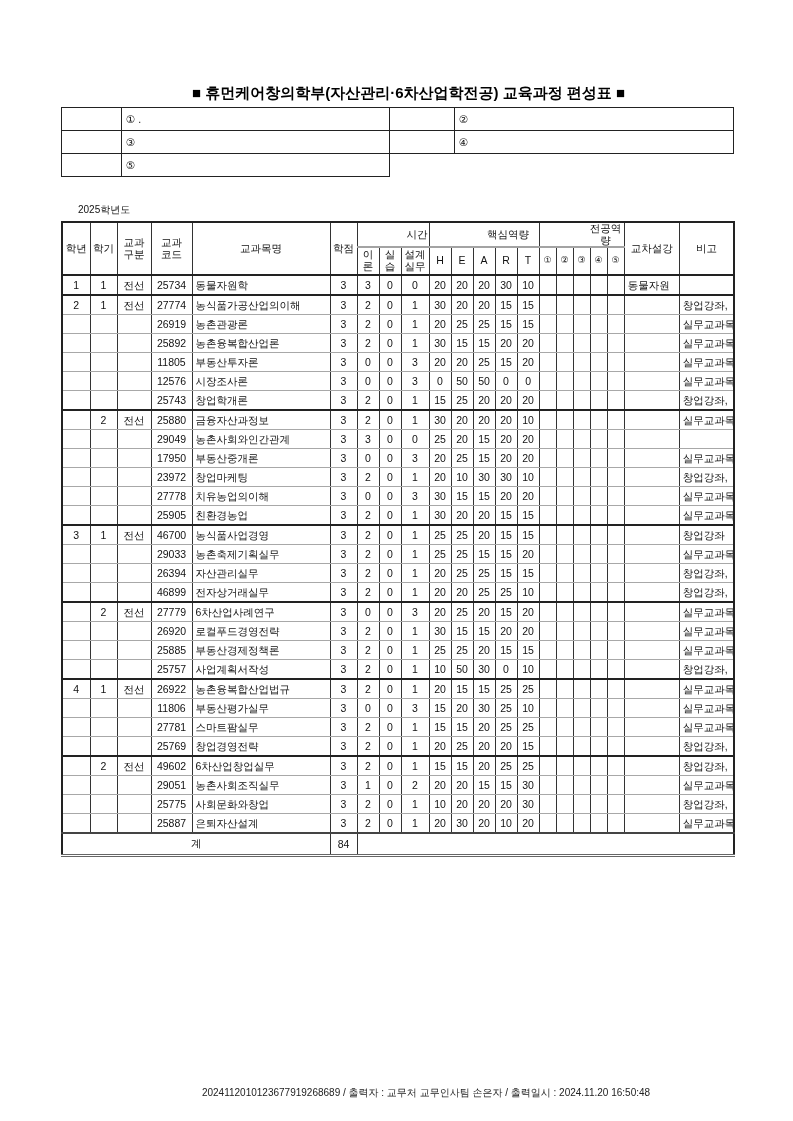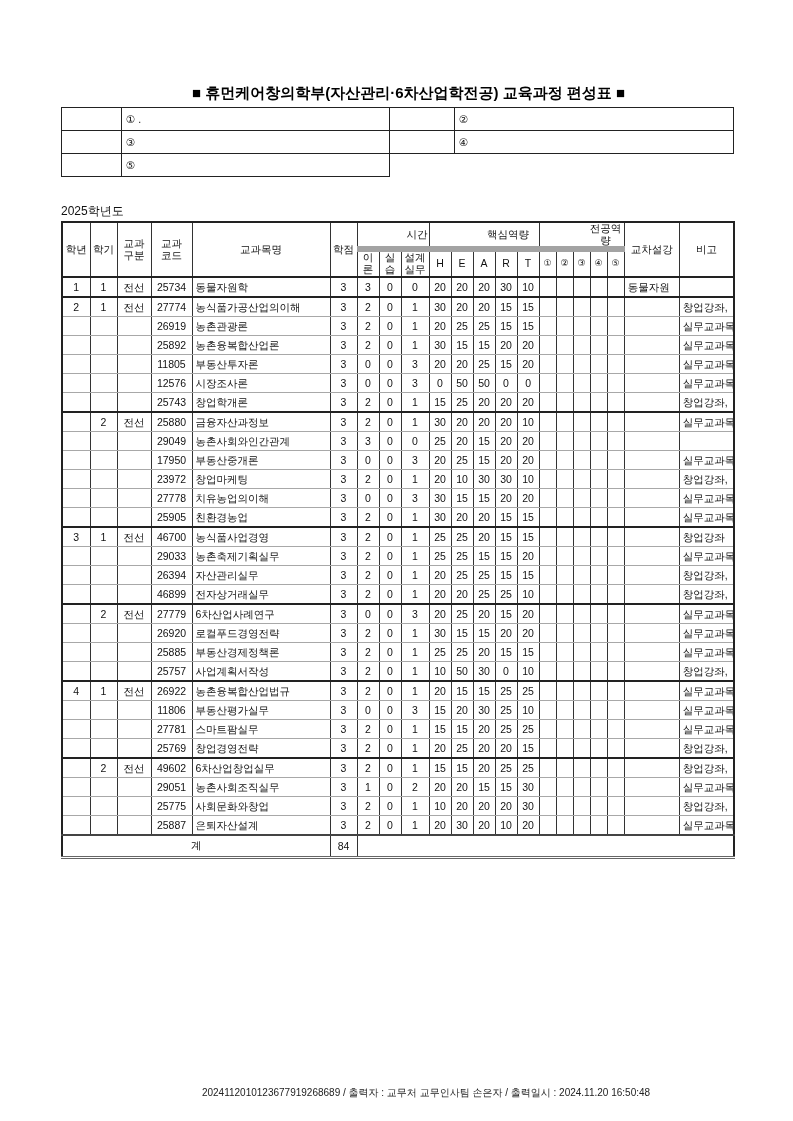--- a/index.html
+++ b/index.html
@@ -15,34 +15,34 @@
   
   .comp-table {
     position:absolute; left:61px; top:107px; width:672px;
     border-collapse:collapse; table-layout:fixed; font-size:10.5px;
   }
   .comp-table th, .comp-table td { border:1px solid #222; height:22px; padding:0; }
   .comp-table th { font-weight:normal; text-align:center; }
   .comp-table td.txt { text-align:left; padding-left:4px; }
   .comp-table td.ghost { border:none; }
   
-  .year-label { position:absolute; left:61px; top:203px; font-size:12px; }
+  .year-label { position:absolute; left:78px; top:203px; font-size:10px; }
   
   .main-table {
     position:absolute; left:61px; top:221px; width:672px;
     border-collapse:collapse; table-layout:fixed; font-size:10.5px;
     border:2px solid #222; border-bottom:3px double #666;
   }
   .main-table thead th {
     font-weight:normal; border:1px solid #333; border-bottom:2px solid #222;
     padding:0; text-align:center; line-height:1.1;
   }
   .main-table thead tr.tier1 { height:18px; }
   .main-table thead tr.tier2 { height:28px; }
-  .main-table thead th.grp { border-bottom:6px solid #a3a3a3;padding-left:48px; }
+  .main-table thead th.grp { border-bottom:2px solid #a3a3a3;padding-left:48px; }
   .main-table thead th.circ { font-size:9px; }
   .main-table thead .two-line div { line-height:1.12; }
   .main-table tbody td {
     border-left:1px solid #333; border-right:1px solid #333;
     border-top:1px solid #a8a8a8; border-bottom:1px solid #a8a8a8;
     height:18px; padding:0 1px; text-align:center; line-height:1;
     overflow:hidden; white-space:nowrap;
   }
   .main-table tbody tr.group-start td { border-top:2px solid #222; }
   .main-table td.left { text-align:left; padding-left:3px; }

